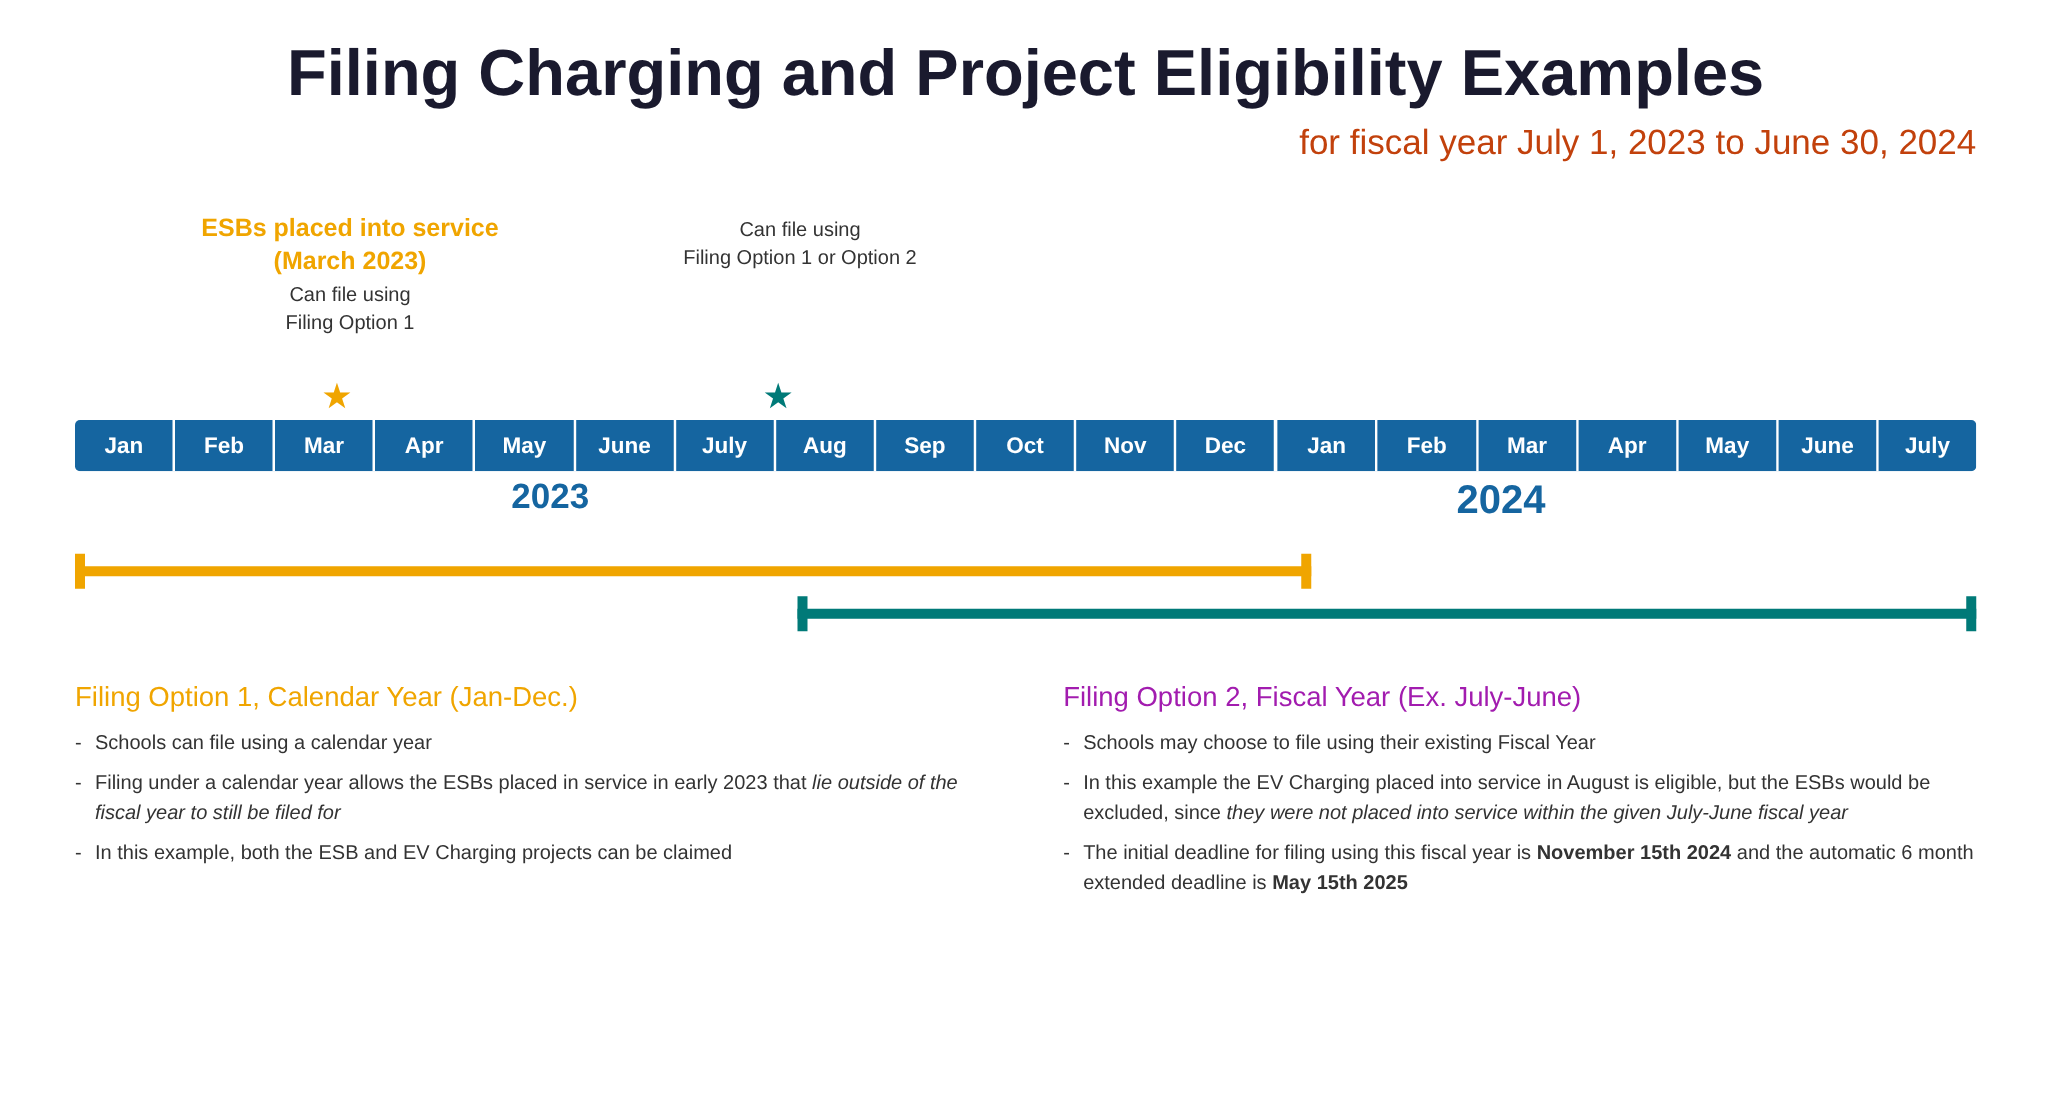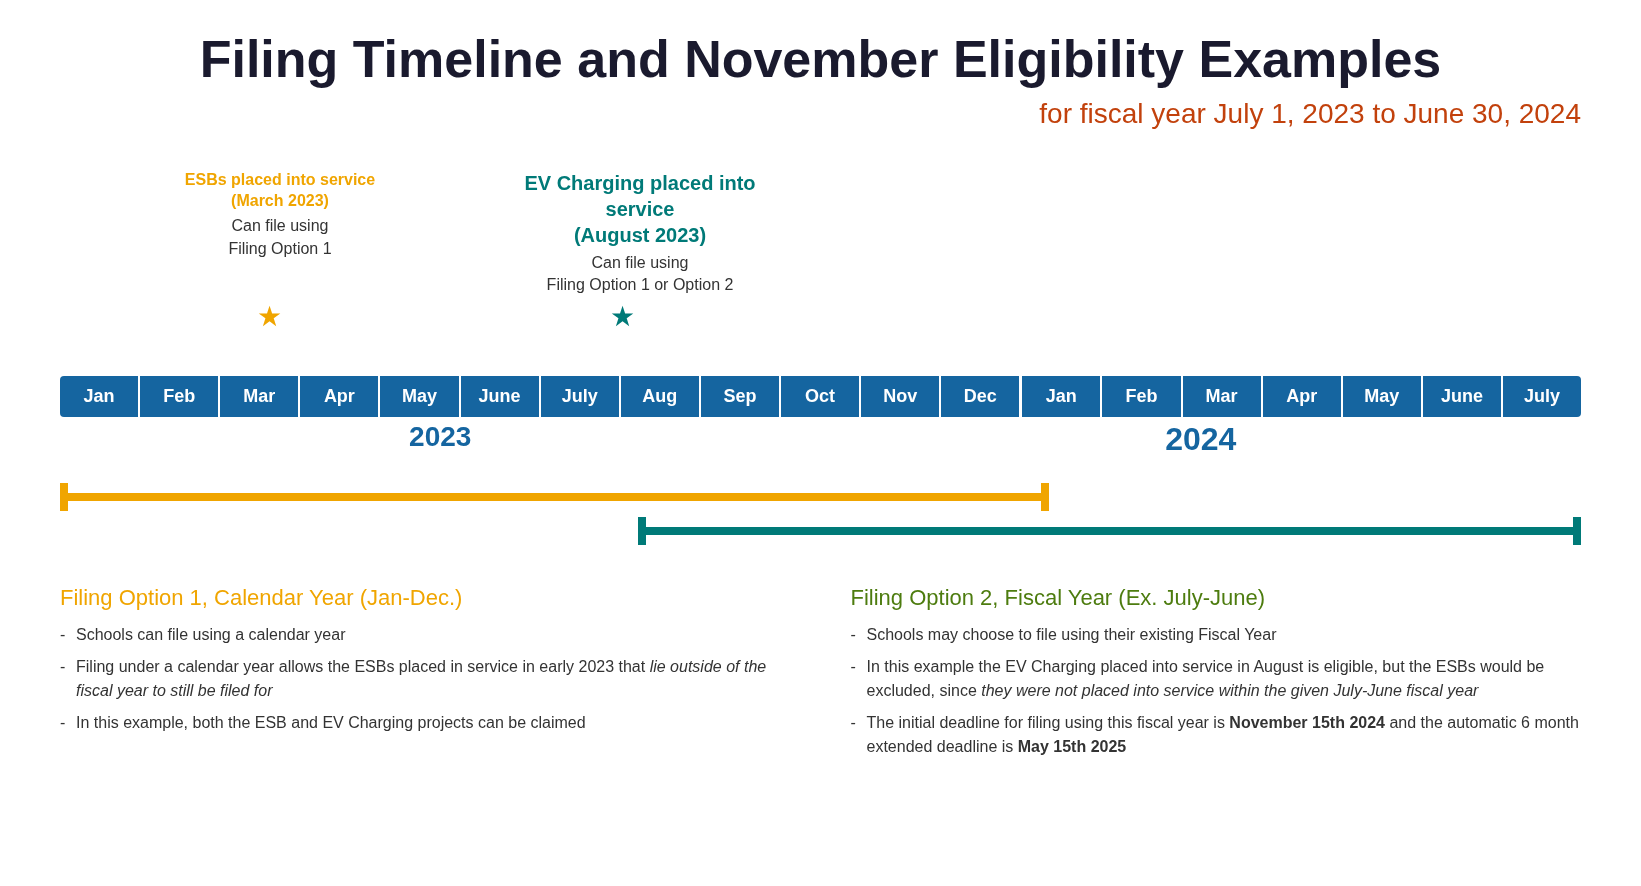--- a/index.html
+++ b/index.html
@@ -43,21 +43,21 @@
     .annotation-ev {
       position: absolute;
       left: 430px;
       top: 0;
       width: 300px;
       text-align: center;
     }
     .annotation-esb .ann-title {
       color: #f0a500;
       font-weight: 700;
-      font-size: 16px;
+      font-size: 20px;
       line-height: 1.3;
     }
     .annotation-ev .ann-title {
       color: #007a78;
       font-weight: 700;
       font-size: 20px;
       line-height: 1.3;
     }
     .ann-desc {
       font-size: 16px;
@@ -83,21 +83,20 @@
       top: 0;
       font-size: 28px;
       color: #007a78;
     }
     .timeline-bar {
       display: flex;
       width: 100%;
       border-radius: 4px;
       overflow: hidden;
       margin-bottom: 4px;
-      margin-top: 40px;
     }
     .month-cell {
       flex: 1;
       background: #1565a0;
       color: #fff;
       text-align: center;
       padding: 10px 2px;
       font-size: 18px;
       font-weight: 700;
       border-right: 2px solid #fff;
@@ -195,21 +194,21 @@
     }
     .bottom-col {
       flex: 1;
     }
     .bottom-col .col-title {
       font-size: 22px;
       font-weight: 400;
       margin-bottom: 12px;
     }
     .bottom-col.option1 .col-title { color: #f0a500; }
-    .bottom-col.option2 .col-title { color: #4d7c0f; }
+    .bottom-col.option2 .col-title { color: #a21caf; }
     .bullet-list {
       list-style: none;
       padding: 0;
     }
     .bullet-list li {
       font-size: 16px;
       color: #333;
       margin-bottom: 8px;
       padding-left: 16px;
       position: relative;
@@ -220,41 +219,37 @@
       position: absolute;
       left: 0;
     }
     .timeline-wrapper {
       position: relative;
     }
   </style>
 </head>
 <body>
 
-<h1 class="page-title">Filing Timeline and November Eligibility Examples</h1>
+<h1 class="page-title">Filing Charging and Project Eligibility Examples</h1>
 <p class="page-subtitle">for fiscal year July 1, 2023 to June 30, 2024</p>
 
 <div class="timeline-wrapper">
 
   <div class="annotations-row">
     <div class="annotation-esb">
       <div class="ann-title">
         <span>ESBs placed into service</span><br>
         <span>(March 2023)</span>
       </div>
       <div class="ann-desc">
         <span>Can file using</span><br>
         <span>Filing Option 1</span>
       </div>
     </div>
     <div class="annotation-ev">
-      <div class="ann-title">
-        <span>EV Charging placed into service</span><br>
-        <span>(August 2023)</span>
-      </div>
       <div class="ann-desc">
         <span>Can file using</span><br>
         <span>Filing Option 1 or Option 2</span>
       </div>
     </div>
   </div>
 
   <div class="star-row">
     <span class="star-esb">★</span>
     <span class="star-ev">★</span>

